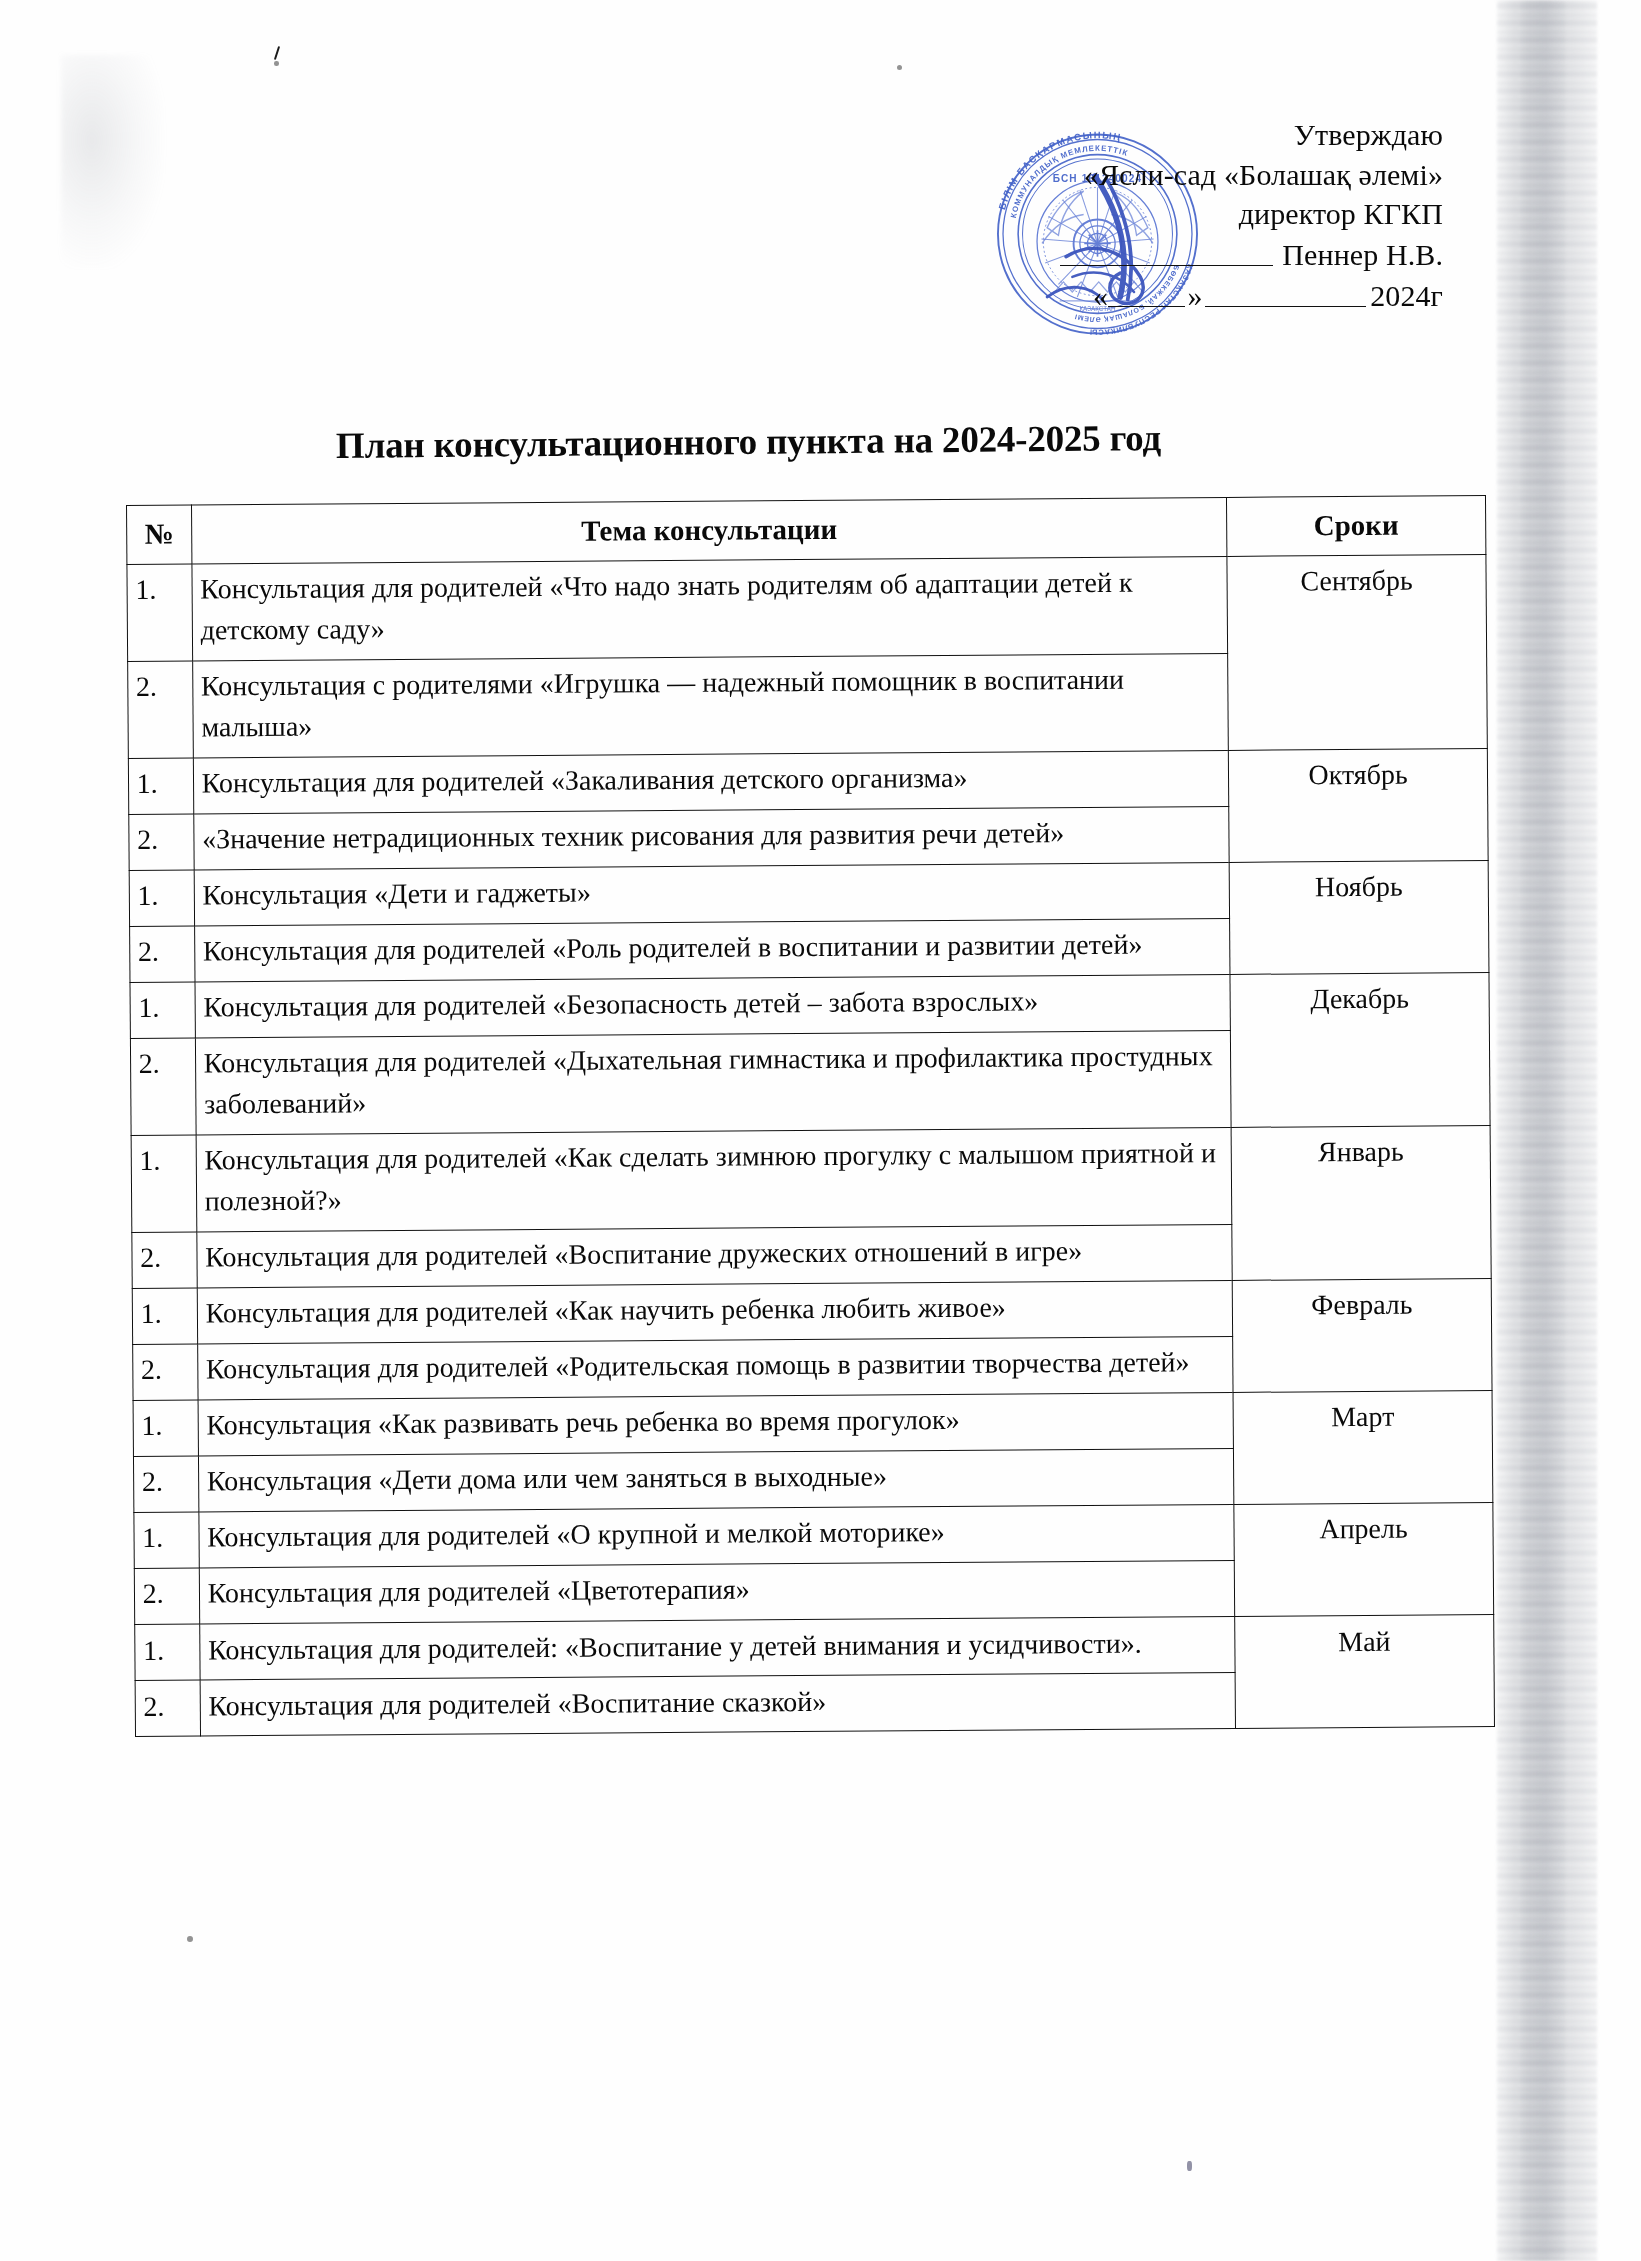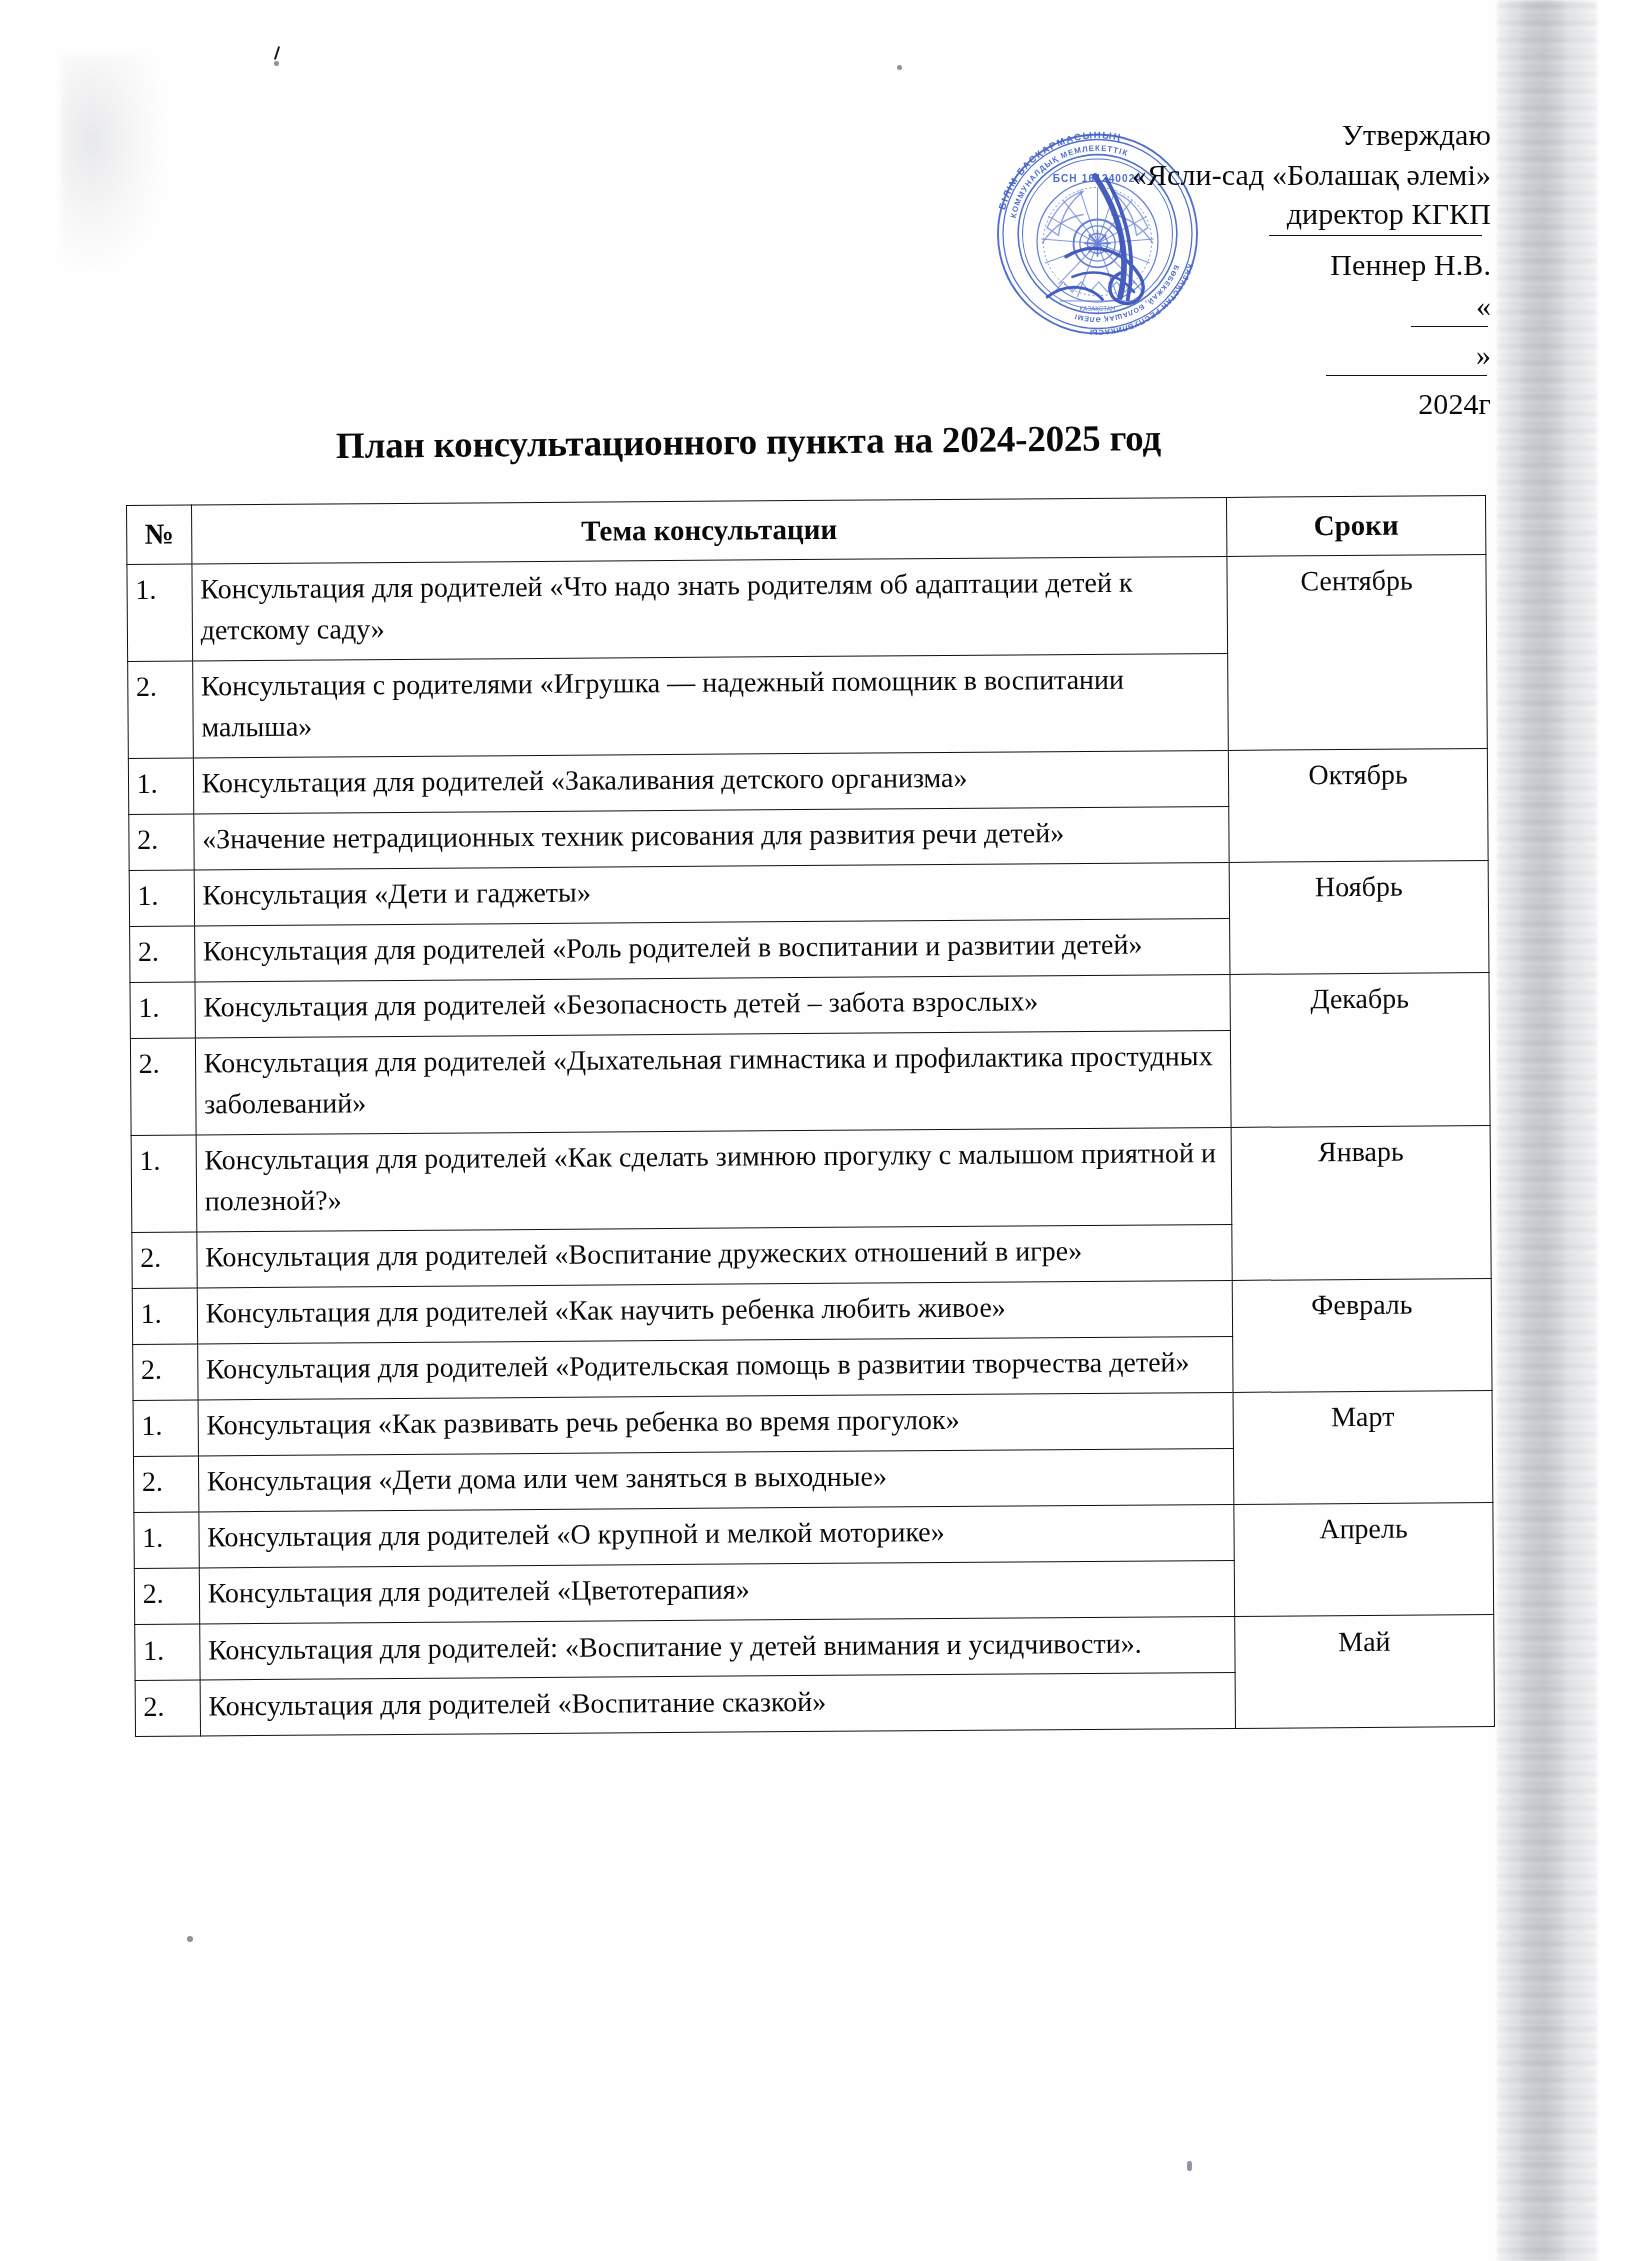--- a/index.html
+++ b/index.html
@@ -75,36 +75,35 @@
     background: #1a1a1a;
     transform: rotate(18deg);
     border-radius: 1.3px;
     pointer-events: none;
   }
 
   
   #approval-block {
     position: absolute;
     top: 115px;
-    left: 891px;
+    left: 843px;
     width: 600px;
     text-align: right;
     font-size: 30px;
     line-height: 1.32;
     letter-spacing: 0.1px;
     z-index: 5;
   }
   #approval-block .line { white-space: nowrap; }
   #approval-block .line.sign-row {
     display: flex;
     justify-content: flex-end;
     align-items: flex-end;
     gap: 0;
     margin-top: 1.3px;
-    flex-direction: column;
   }
   .rule {
     display: inline-block;
     border-bottom: 1.9px solid #111;
     height: 0.6px;
   }
   .rule.w-sign { width: 213px; margin: 0 9px 9px 0; }
   .rule.w-day  { width: 77px; margin: 0 2.6px 8.4px 0; }
   .rule.w-mon  { width: 161px; margin: 0 3.9px 8.4px 2.6px; }
 

